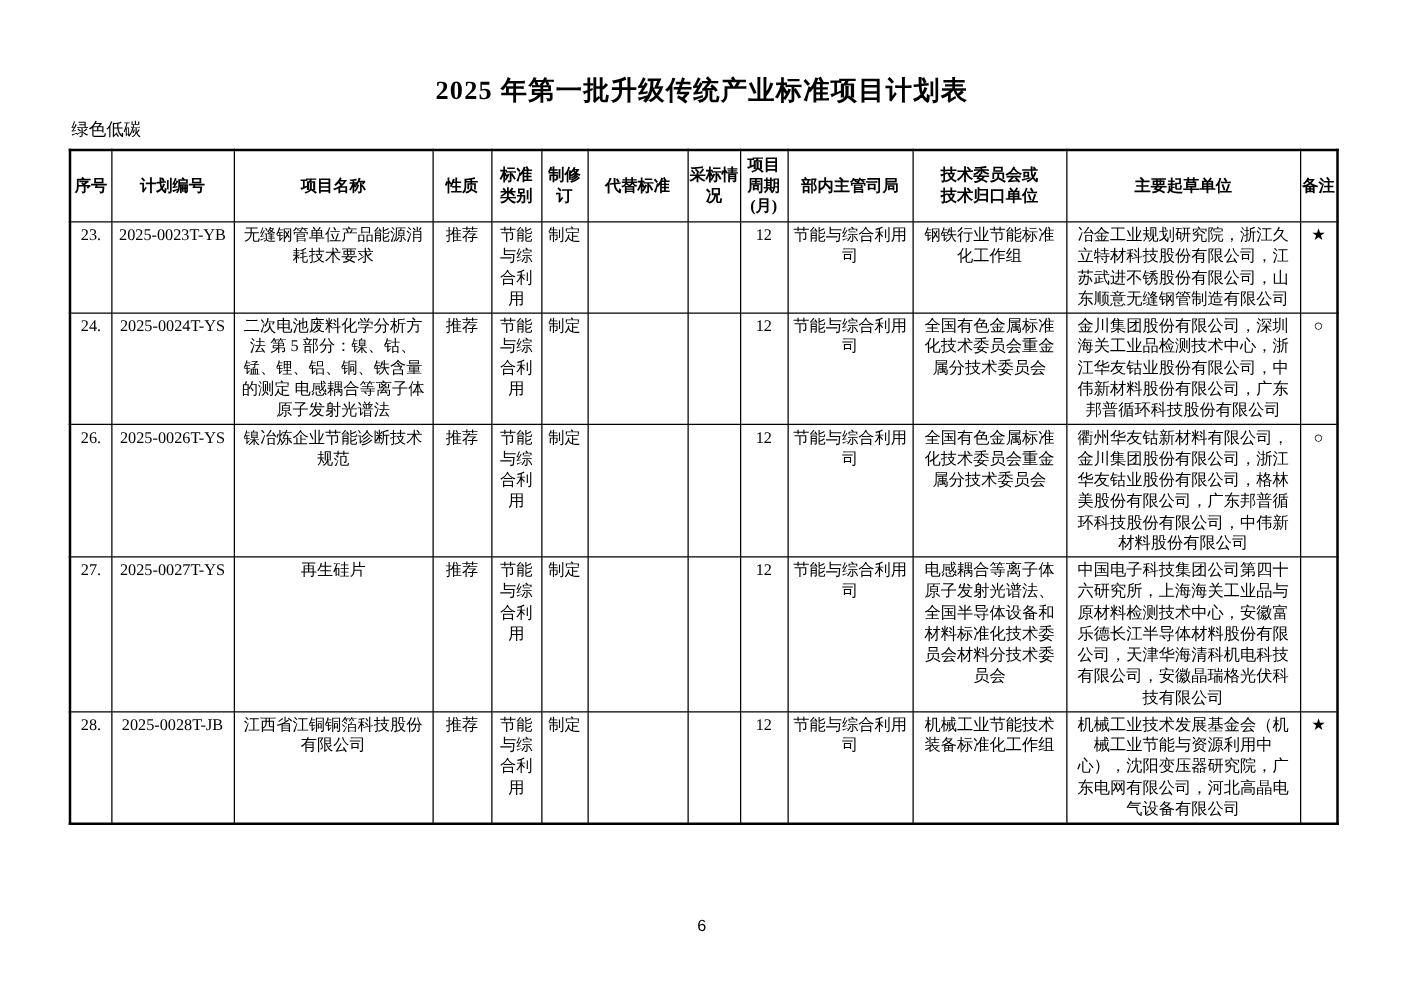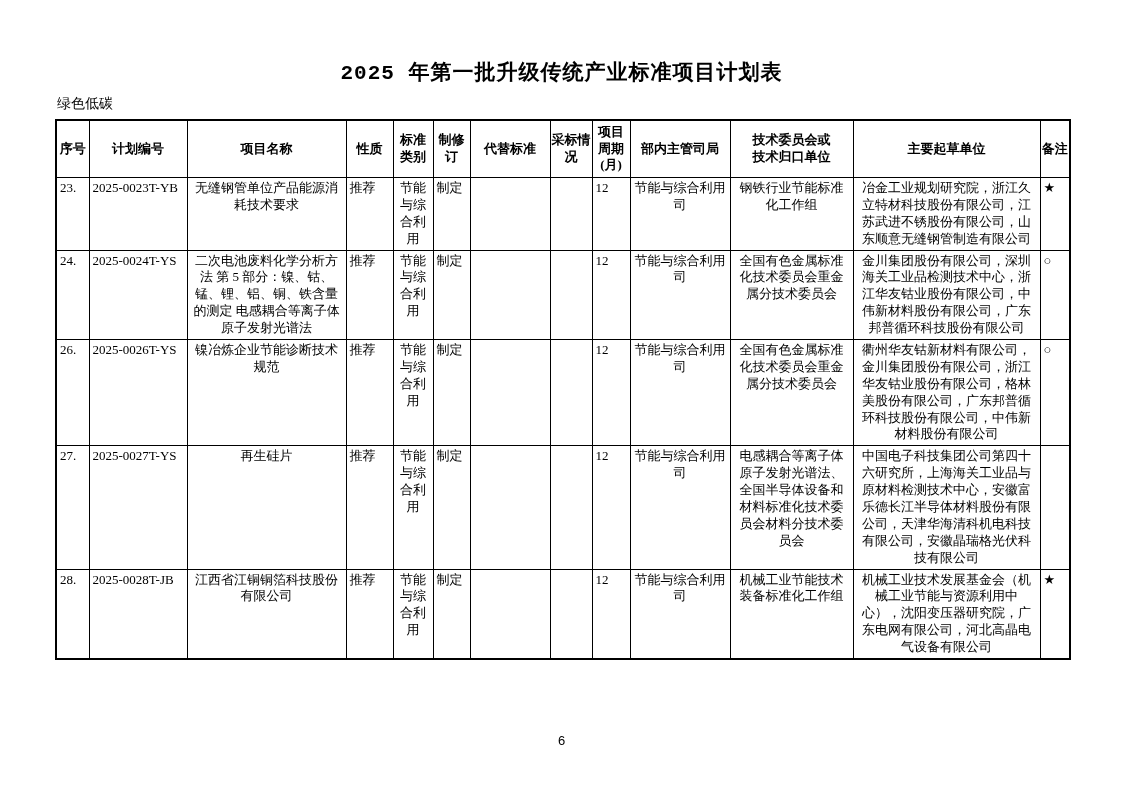--- a/index.html
+++ b/index.html
@@ -5,21 +5,20 @@
   html,body { margin:0; padding:0; background:#fff; }
   .page {
     position:relative; width:1123px; height:794px; background:#ffffff;
     font-family:"Liberation Serif","DejaVu Serif",serif; color:#000;
     overflow:hidden;
   }
   .doc-title {
     position:absolute; top:58px; left:0; width:1123px;
     text-align:center; font-size:21px; font-weight:bold;
     letter-spacing:1px;
-    font-family:Liberation Mono, monospace;
   }
   .section-label {
     position:absolute; top:95px; left:57px; font-size:14px;
   }
   table.plan-table {
     position:absolute; top:119px; left:55px;
     border-collapse:collapse; table-layout:fixed; width:1014px;
     border:2px solid #000;
   }
   .plan-table th, .plan-table td {
@@ -28,21 +27,21 @@
     font-size:13px;
     line-height:1.3;
     word-break:break-all;
     overflow:hidden;
   }
   .plan-table th {
     font-weight:bold; text-align:center; vertical-align:middle;
     height:52px; white-space:pre-line; padding:2px 1px;
   }
   .plan-table td { vertical-align:top; }
-  .ta-c { text-align:left; }
+  .ta-c { text-align:center; }
   .ta-l { text-align:center; }
   .page-number {
     position:absolute; top:733px; left:0; width:1123px;
     text-align:center; font-size:13px;
     font-family:"Liberation Sans","DejaVu Sans",sans-serif;
   }
 </style>
 </head>
 <body>
 

